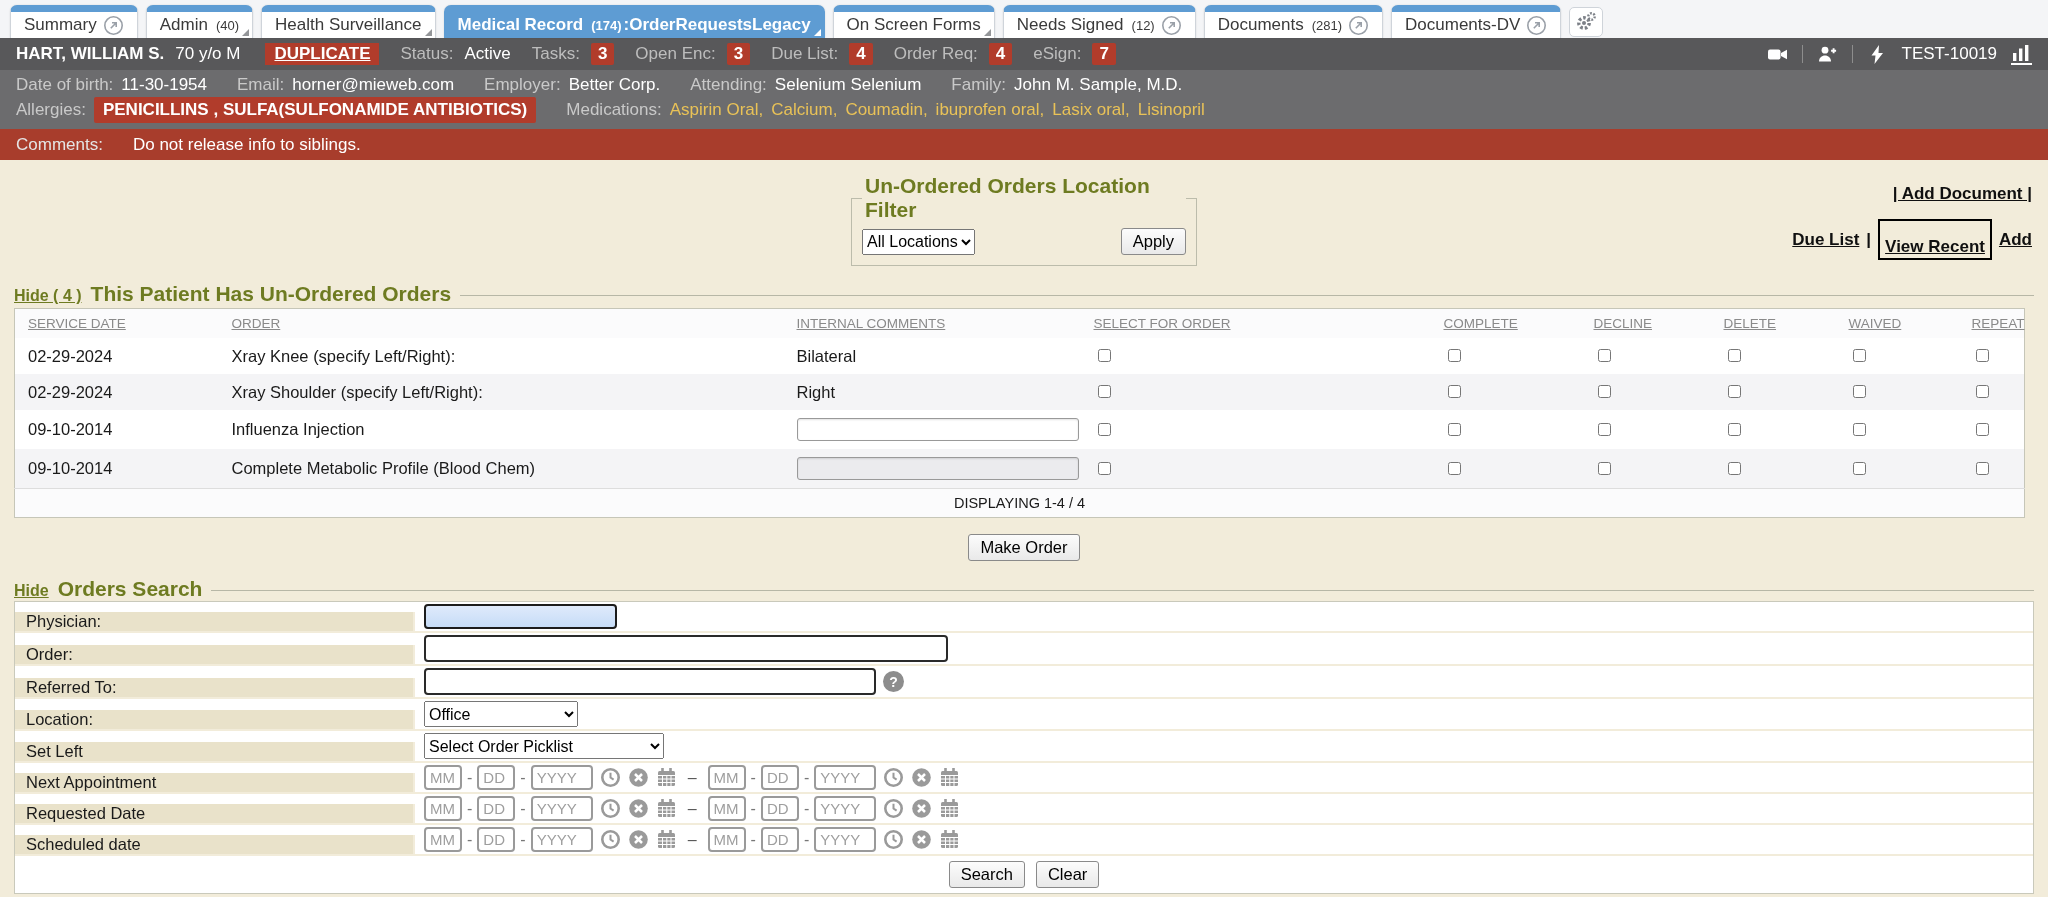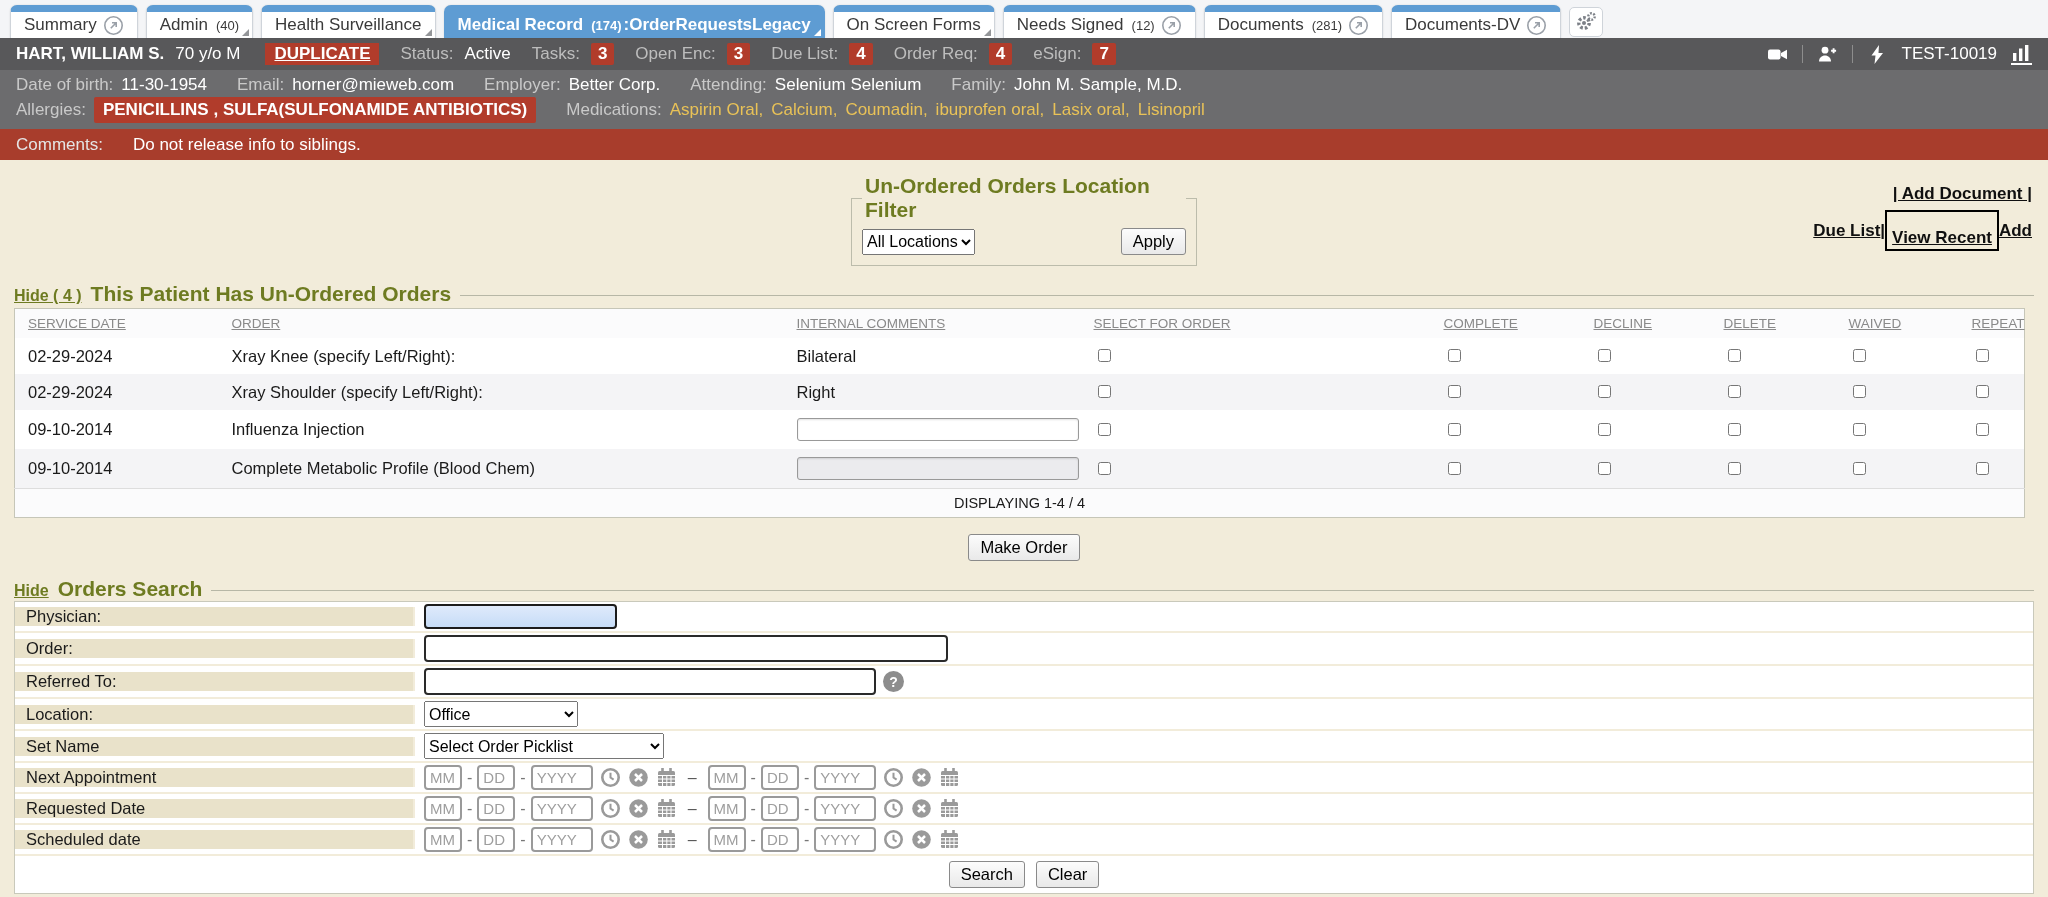--- a/index.html
+++ b/index.html
@@ -53,21 +53,21 @@
   
   .comments { background:#a83d2c; color:#fff; font-size:17px; height:31px;
     display:flex; align-items:center; padding:0 16px; gap:30px; }
   .clabel { color:#e5e5e5; }
 
   
   .content { position:relative; padding:0 14px; }
   .toplinks { position:absolute; top:10px; right:16px; text-align:right;
     font-size:17px; font-weight:bold; color:#101010; }
   .toplinks .lnk { text-decoration:underline; cursor:pointer; }
-  .tl2 { margin-top:6px; display:flex; align-items:center; justify-content:flex-end; }
+  .tl2 { margin-top:15px; display:flex; align-items:center; justify-content:flex-end; gap:7px; }
   .viewrecent { border:2px solid #000; padding:16px 5px 1px; }
 
   fieldset.locfilter { width:346px; margin:14px auto 0; border:1px solid #bcbcab;
     padding:6px 10px 10px; }
   fieldset.locfilter legend { color:#6e7b21; font-weight:bold; font-size:21px; padding:0 3px; }
   .locrow { display:flex; align-items:center; justify-content:space-between; }
 
   .sectionhead { display:flex; align-items:baseline; gap:9px; margin-top:16px; }
   .hidelink { color:#6e7b21; font-weight:bold; text-decoration:underline; font-size:16px; cursor:pointer; }
   .sectiontitle { color:#6e7b21; font-weight:bold; font-size:21px; }
@@ -88,21 +88,21 @@
     border-top:1px solid #ddd; padding:6px; }
 
   
   button { font-family:"Liberation Sans", sans-serif; font-size:16.5px; color:#000;
     background:linear-gradient(#fcfcfc,#e9e9e9); border:1px solid #8a8a8a; border-radius:3px;
     padding:3px 11px; cursor:pointer; }
   .makeorder { display:block; margin:16px auto 14px; }
 
   
   .searchform { width:2020px; border:1px solid #c9c9bb; background:#fff; }
-  .frow { display:flex; align-items:center; border-bottom:2px solid #f2ecda; min-height:30px; }
+  .frow { display:flex; align-items:flex-end; border-bottom:2px solid #f2ecda; min-height:30px; }
   .flabel { width:400px; background:#e9e2ca; display:flex; align-items:center;
     padding:0 11px; font-size:16.5px; border-right:2px solid #f2ecda; flex:none; }
   .fval { flex:1; display:flex; align-items:center; gap:7px; padding:2px 9px; }
   .phys-input { width:193px; height:25px; background:linear-gradient(#dfeafb,#c6dcf7);
     border:2px solid #1c1c1c; border-radius:4px; padding:0 5px; font-size:16px; }
   .ref-input { width:452px; height:27px; border:2px solid #2a2a2a; border-radius:4px; padding:0 5px; font-size:16px; }
   .order-input { width:524px; height:27px; border:2px solid #2a2a2a; border-radius:4px; padding:0 5px; font-size:16px; }
   select { font-family:"Liberation Sans", sans-serif; font-size:16px; height:26px; }
   .loc-select { width:154px; }
   .set-select { width:240px; }
@@ -407,21 +407,21 @@
     </div>
     <div class="frow">
       <div class="flabel">Location:</div>
       <div class="fval">
         <select class="loc-select">
           <option>Office</option>
         </select>
       </div>
     </div>
     <div class="frow">
-      <div class="flabel">Set Name</div>
+      <div class="flabel">Set Left</div>
       <div class="fval">
         <select class="set-select">
           <option>Select Order Picklist</option>
         </select>
       </div>
     </div>
 
     <div class="frow">
       <div class="flabel">Next Appointment</div>
       <div class="fval">

